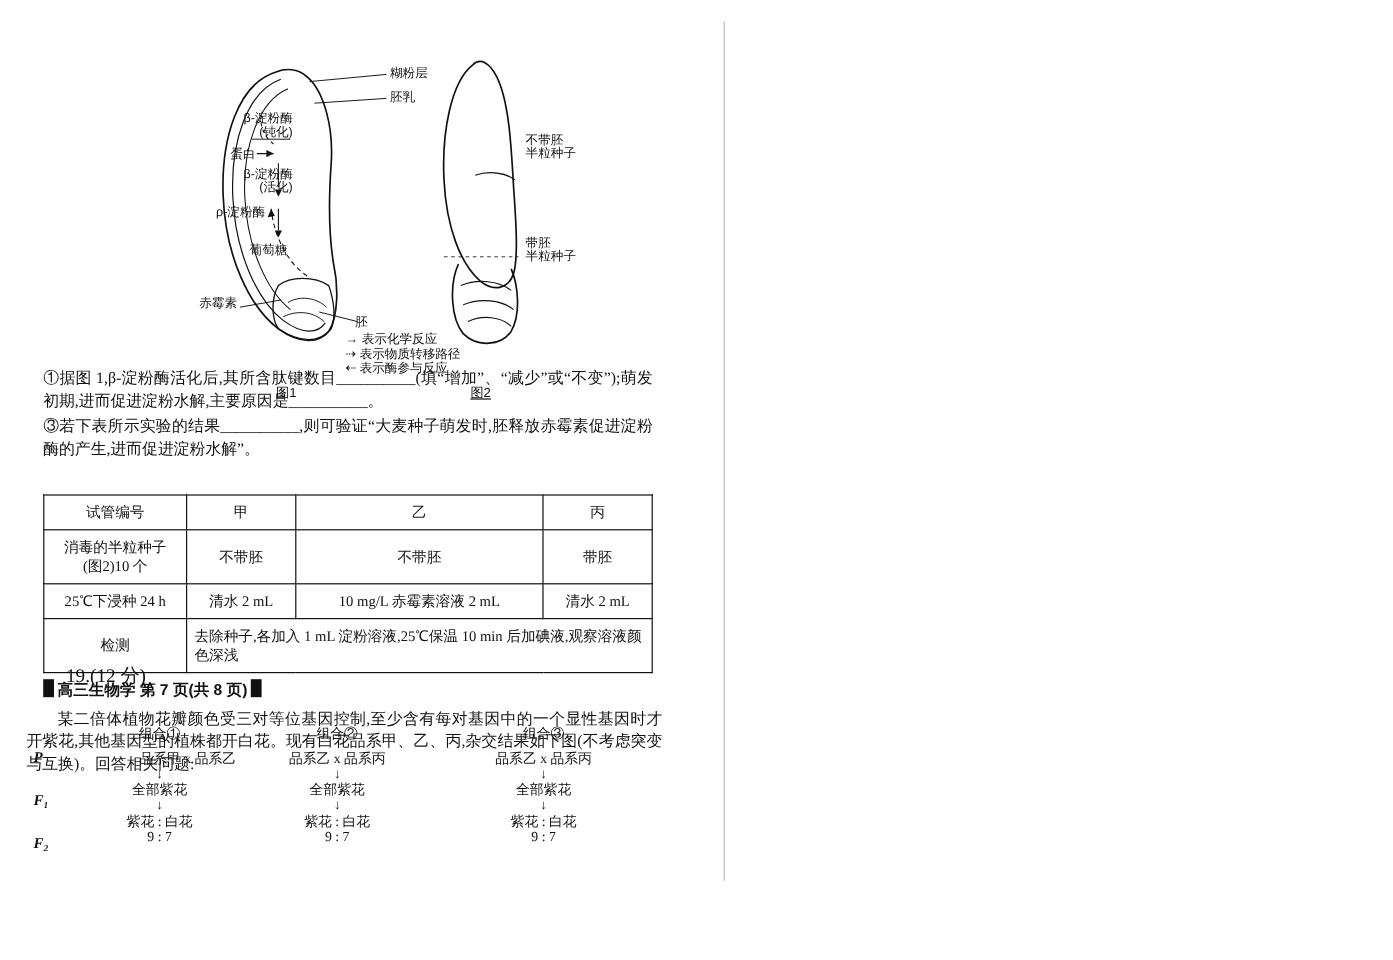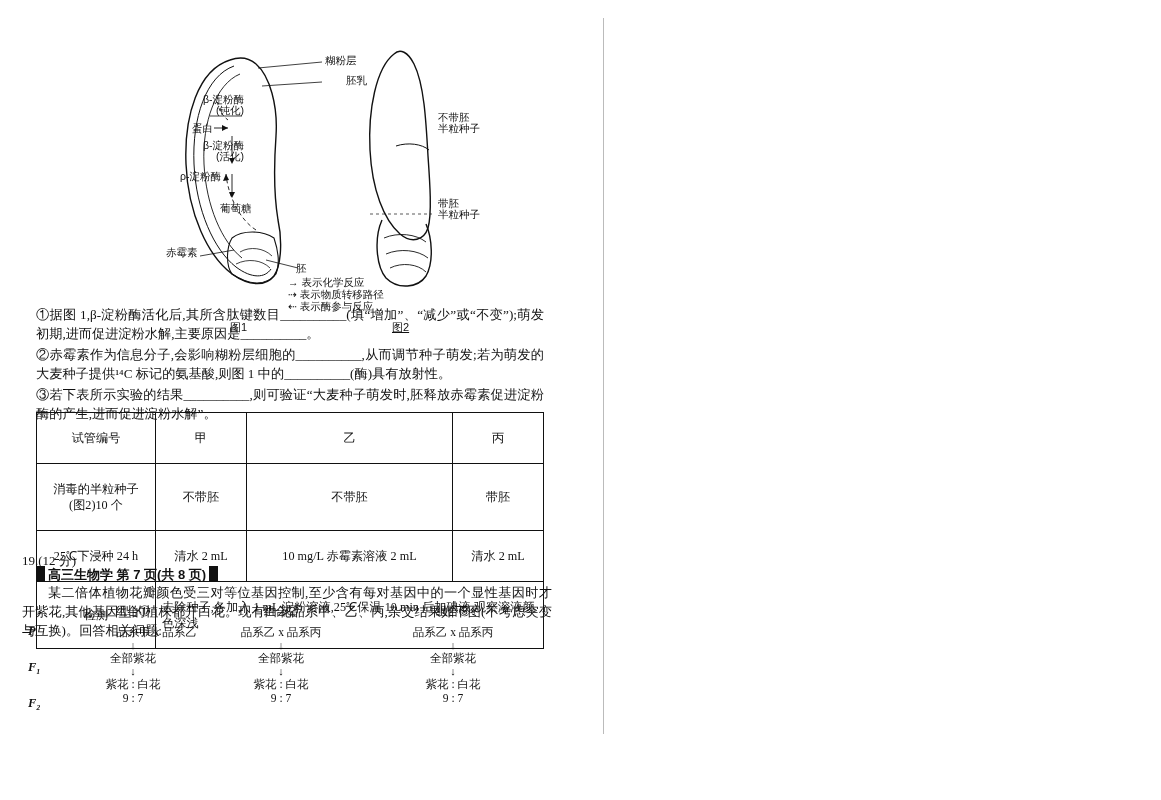--- a/index.html
+++ b/index.html
@@ -24,26 +24,26 @@
   
   .fig-area{position:absolute;left:170px;top:24px;width:330px;height:270px;}
   .fig-label{position:absolute;font-size:10.5px;font-family:"Liberation Sans",sans-serif;}
   .seed-svg{position:absolute;left:0;top:0;}
 
   .q1-text{position:absolute;left:36px;top:305px;width:508px;}
   .q1-text .p{margin:0 0 2px 0;}
 
   
   .tbl{position:absolute;left:36px;top:412px;width:508px;border-collapse:collapse;font-size:12.2px;}
-  .tbl td{border:1px solid #111;padding:17px 4px;text-align:center;line-height:16px;}
+  .tbl td{border:1px solid #111;padding:6px 4px;text-align:center;line-height:16px;}
   .tbl td.left{text-align:left;padding-left:6px;}
   .tbl td.c1{width:110px;}
 
   .q19{position:absolute;left:22px;top:538px;width:530px;}
-  .q19 .head{font-size:13px;}
+  .q19 .head{font-size:16px;margin-left:33px;}
   .cross{position:absolute;left:22px;top:604px;width:534px;height:122px;font-size:11.5px;font-family:"Liberation Sans",sans-serif;}
   .cross .gcol{position:absolute;top:0;width:150px;text-align:center;}
   .cross .rowlab{position:absolute;left:6px;font-weight:bold;font-style:italic;font-family:"Liberation Serif",serif;font-size:12.5px;}
   .cross .line{text-align:center;font-family:Liberation Serif, serif;}
   .arrowdown{font-size:11px;line-height:11px;}
 
   
   .footer{position:absolute;bottom:28px;font-size:13px;font-weight:bold;font-family:"Liberation Sans",sans-serif;}
   .foot-left{left:36px;}
   .footer .blk{display:inline-block;width:9px;height:15px;background:#111;vertical-align:-2px;margin-right:3px;}
@@ -93,43 +93,42 @@
 
         <path d="M212 196 C204 214 206 242 216 254 C228 266 248 264 256 252 C264 238 262 214 256 200" fill="none" stroke="#111" stroke-width="1.4"></path>
         <path d="M214 214 C228 208 246 210 256 218" stroke="#111" stroke-width="0.9" fill="none"></path>
         <path d="M216 230 C230 224 248 226 258 234" stroke="#111" stroke-width="0.9" fill="none"></path>
         <path d="M220 244 C232 238 248 240 256 248" stroke="#111" stroke-width="0.9" fill="none"></path>
 
         <path d="M200 190 L262 190" stroke="#111" stroke-width="0.7" stroke-dasharray="3 3"></path>
       </svg>
 
       <span class="fig-label" style="left:155px;top:30px;">糊粉层</span>
-      <span class="fig-label" style="left:155px;top:50px;margin-left:21px;">胚乳</span>
+      <span class="fig-label" style="left:155px;top:50px;">胚乳</span>
       <span class="fig-label" style="left:-2px;top:70px;text-align:right;width:76px;line-height:11px;">β-淀粉酶<br>(钝化)</span>
       <span class="fig-label" style="left:22px;top:98px;font-family:Liberation Serif, serif;">蛋白</span>
       <span class="fig-label" style="left:-2px;top:116px;text-align:right;width:76px;line-height:11px;">β-淀粉酶<br>(活化)</span>
       <span class="fig-label" style="left:10px;top:146px;">ρ-淀粉酶</span>
-      <span class="fig-label" style="left:50px;top:178px;">葡萄糖</span>
+      <span class="fig-label" style="left:38px;top:178px;">葡萄糖</span>
       <span class="fig-label" style="left:-4px;top:222px;font-family:Liberation Serif, serif;">赤霉素</span>
       <span class="fig-label" style="left:126px;top:238px;">胚</span>
 
       <span class="fig-label" style="left:118px;top:252px;">→ 表示化学反应</span>
       <span class="fig-label" style="left:118px;top:264px;">⇢ 表示物质转移路径</span>
       <span class="fig-label" style="left:118px;top:276px;">⇠ 表示酶参与反应</span>
 
       <span class="fig-label" style="left:60px;top:296px;font-size:11px;">图1</span>
 
       <span class="fig-label" style="left:268px;top:88px;line-height:11px;">不带胚<br>半粒种子</span>
       <span class="fig-label" style="left:268px;top:174px;line-height:11px;">带胚<br>半粒种子</span>
       <span class="fig-label" style="left:222px;top:296px;font-size:11px;text-decoration:underline;">图2</span>
     </div>
 
     <div class="q1-text">
       <p class="p">①据图 1,β-淀粉酶活化后,其所含肽键数目__________(填“增加”、“减少”或“不变”);萌发初期,进而促进淀粉水解,主要原因是__________。</p>
-      <p class="p">②赤霉素作为信息分子,会影响糊粉层细胞的__________,从而调节种子萌发;若为萌发的大麦种子提供¹⁴C 标记的氨基酸,则图 1 中的__________(酶)具有放射性。</p>
       <p class="p">③若下表所示实验的结果__________,则可验证“大麦种子萌发时,胚释放赤霉素促进淀粉酶的产生,进而促进淀粉水解”。</p>
     </div>
 
     <table class="tbl">
       <tbody>
           <tr>
         <td class="c1">试管编号</td>
         <td>甲</td>
         <td>乙</td>
         <td>丙</td>

